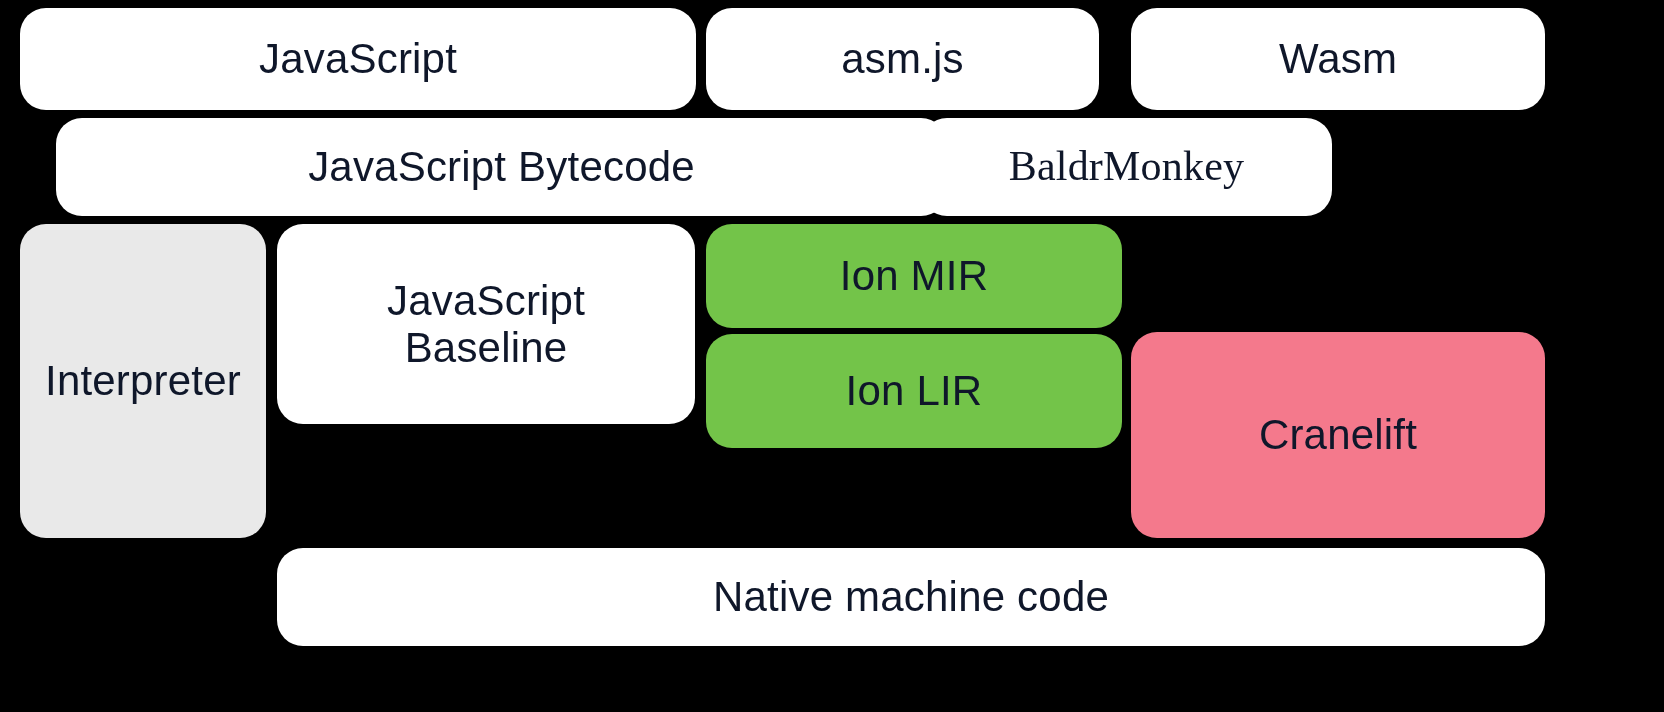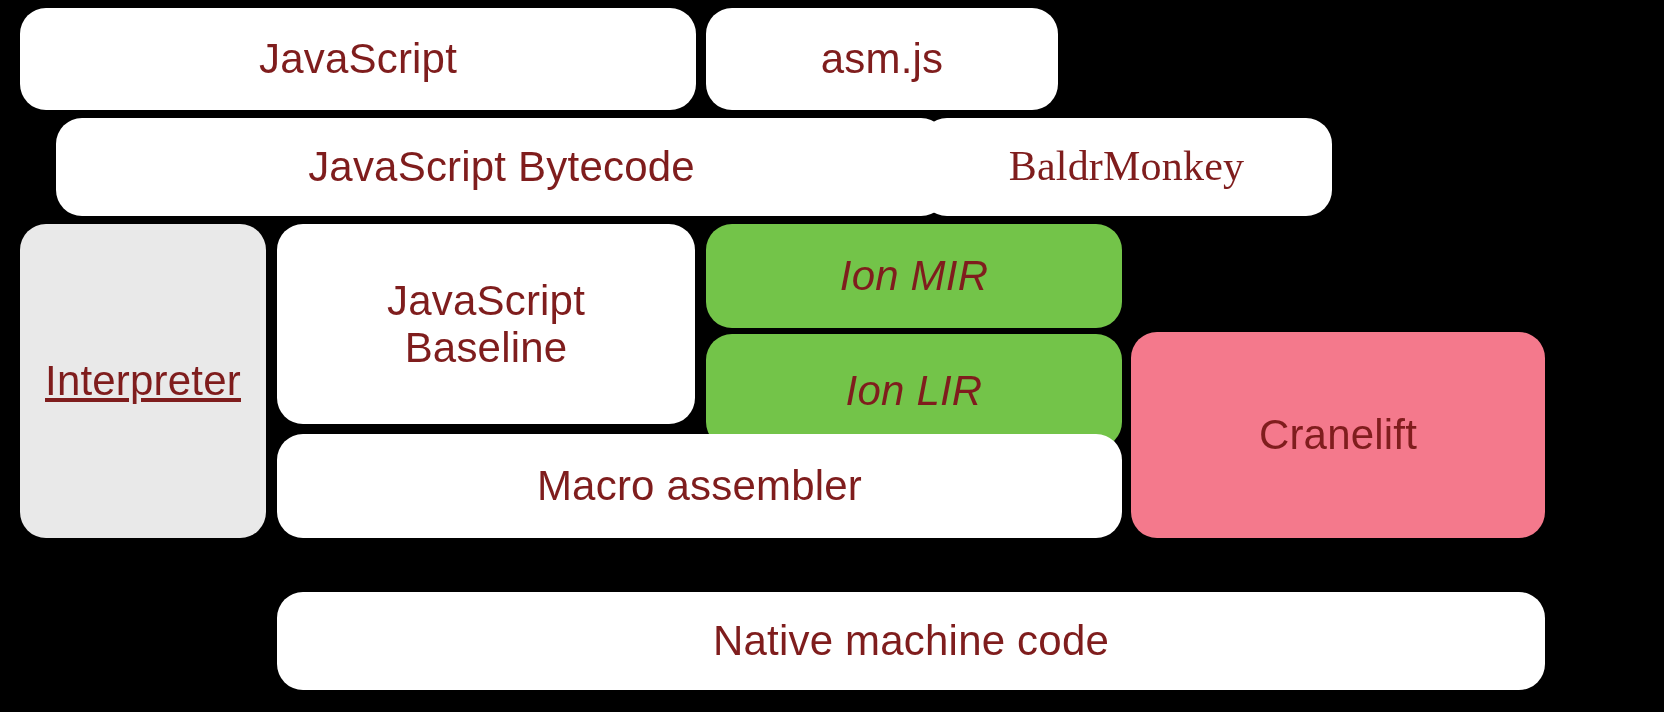--- a/index.html
+++ b/index.html
@@ -19,66 +19,69 @@
     overflow: hidden;
   }
   .node {
     position: absolute;
     box-sizing: border-box;
     display: flex;
     align-items: center;
     justify-content: center;
     text-align: center;
     border-radius: 26px;
-    color: #7f1d1d;
+    color: #0f172a;
     font-size: 42px;
     line-height: 1.12;
     letter-spacing: 0.2px;
     white-space: pre-line;
     font-weight: 400;
     user-select: none;
   }
   .fill-white   { background: #ffffff; }
-  .fill-grey    { background: #e9e9e9; text-decoration: underline; }
-  .fill-green   { background: #73c449; font-style: italic; }
+  .fill-grey    { background: #e9e9e9; }
+  .fill-green   { background: #73c449; }
   .fill-pink    { background: #f4798c; }
 
   
   .n-javascript       { left: 20px;   top: 8px;   width: 676px;  height: 102px; }
-  .n-asmjs            { left: 706px;  top: 8px;   width: 352px;  height: 102px; justify-content: center; }
+  .n-asmjs            { left: 706px;  top: 8px;   width: 393px;  height: 102px; justify-content: center; }
   .n-wasm             { left: 1131px; top: 8px;   width: 414px;  height: 102px; }
 
   
   .n-js-bytecode      { left: 20px;   top: 118px; width: 891px;  height: 98px; margin-left: 36px;  }
   .n-baldrmonkey      { left: 921px;  top: 118px; width: 411px;  height: 98px; font-family: Liberation Serif, serif;  }
 
   
   .n-interpreter      { left: 20px;   top: 224px; width: 246px;  height: 314px; }
   .n-js-baseline      { left: 277px;  top: 224px; width: 418px;  height: 200px; }
   .n-ion-mir          { left: 706px;  top: 224px; width: 416px;  height: 104px; }
   .n-ion-lir          { left: 706px;  top: 334px; width: 416px;  height: 114px;  }
   .n-cranelift        { left: 1131px; top: 332px; width: 414px;  height: 206px; }
   .n-macro-assembler  { left: 277px;  top: 434px; width: 845px;  height: 104px; }
 
   
-  .n-native-code      { left: 277px;  top: 548px; width: 1268px; height: 98px; margin-top: 44px;  }
+  .n-native-code      { left: 277px;  top: 548px; width: 1268px; height: 98px;  }
 </style>
 </head>
 <body>
 
 <div id="canvas">
 
   <div class="node fill-white n-javascript">
     <span>JavaScript</span>
   </div>
 
   <div class="node fill-white n-asmjs">
     <span>asm.js</span>
   </div>
 
+  <div class="node fill-white n-wasm">
+    <span>Wasm</span>
+  </div>
 
   <div class="node fill-white n-js-bytecode">
     <span>JavaScript Bytecode</span>
   </div>
 
   <div class="node fill-white n-baldrmonkey">
     <span>BaldrMonkey</span>
   </div>
 
   <div class="node fill-grey n-interpreter">
@@ -95,21 +98,18 @@
   </div>
 
   <div class="node fill-green n-ion-lir">
     <span>Ion LIR</span>
   </div>
 
   <div class="node fill-pink n-cranelift">
     <span>Cranelift</span>
   </div>
 
-  <div class="node fill-white n-macro-assembler">
-    <span>Macro assembler</span>
-  </div>
 
   <div class="node fill-white n-native-code">
     <span>Native machine code</span>
   </div>
 
 </div>
 
 </body></html>

